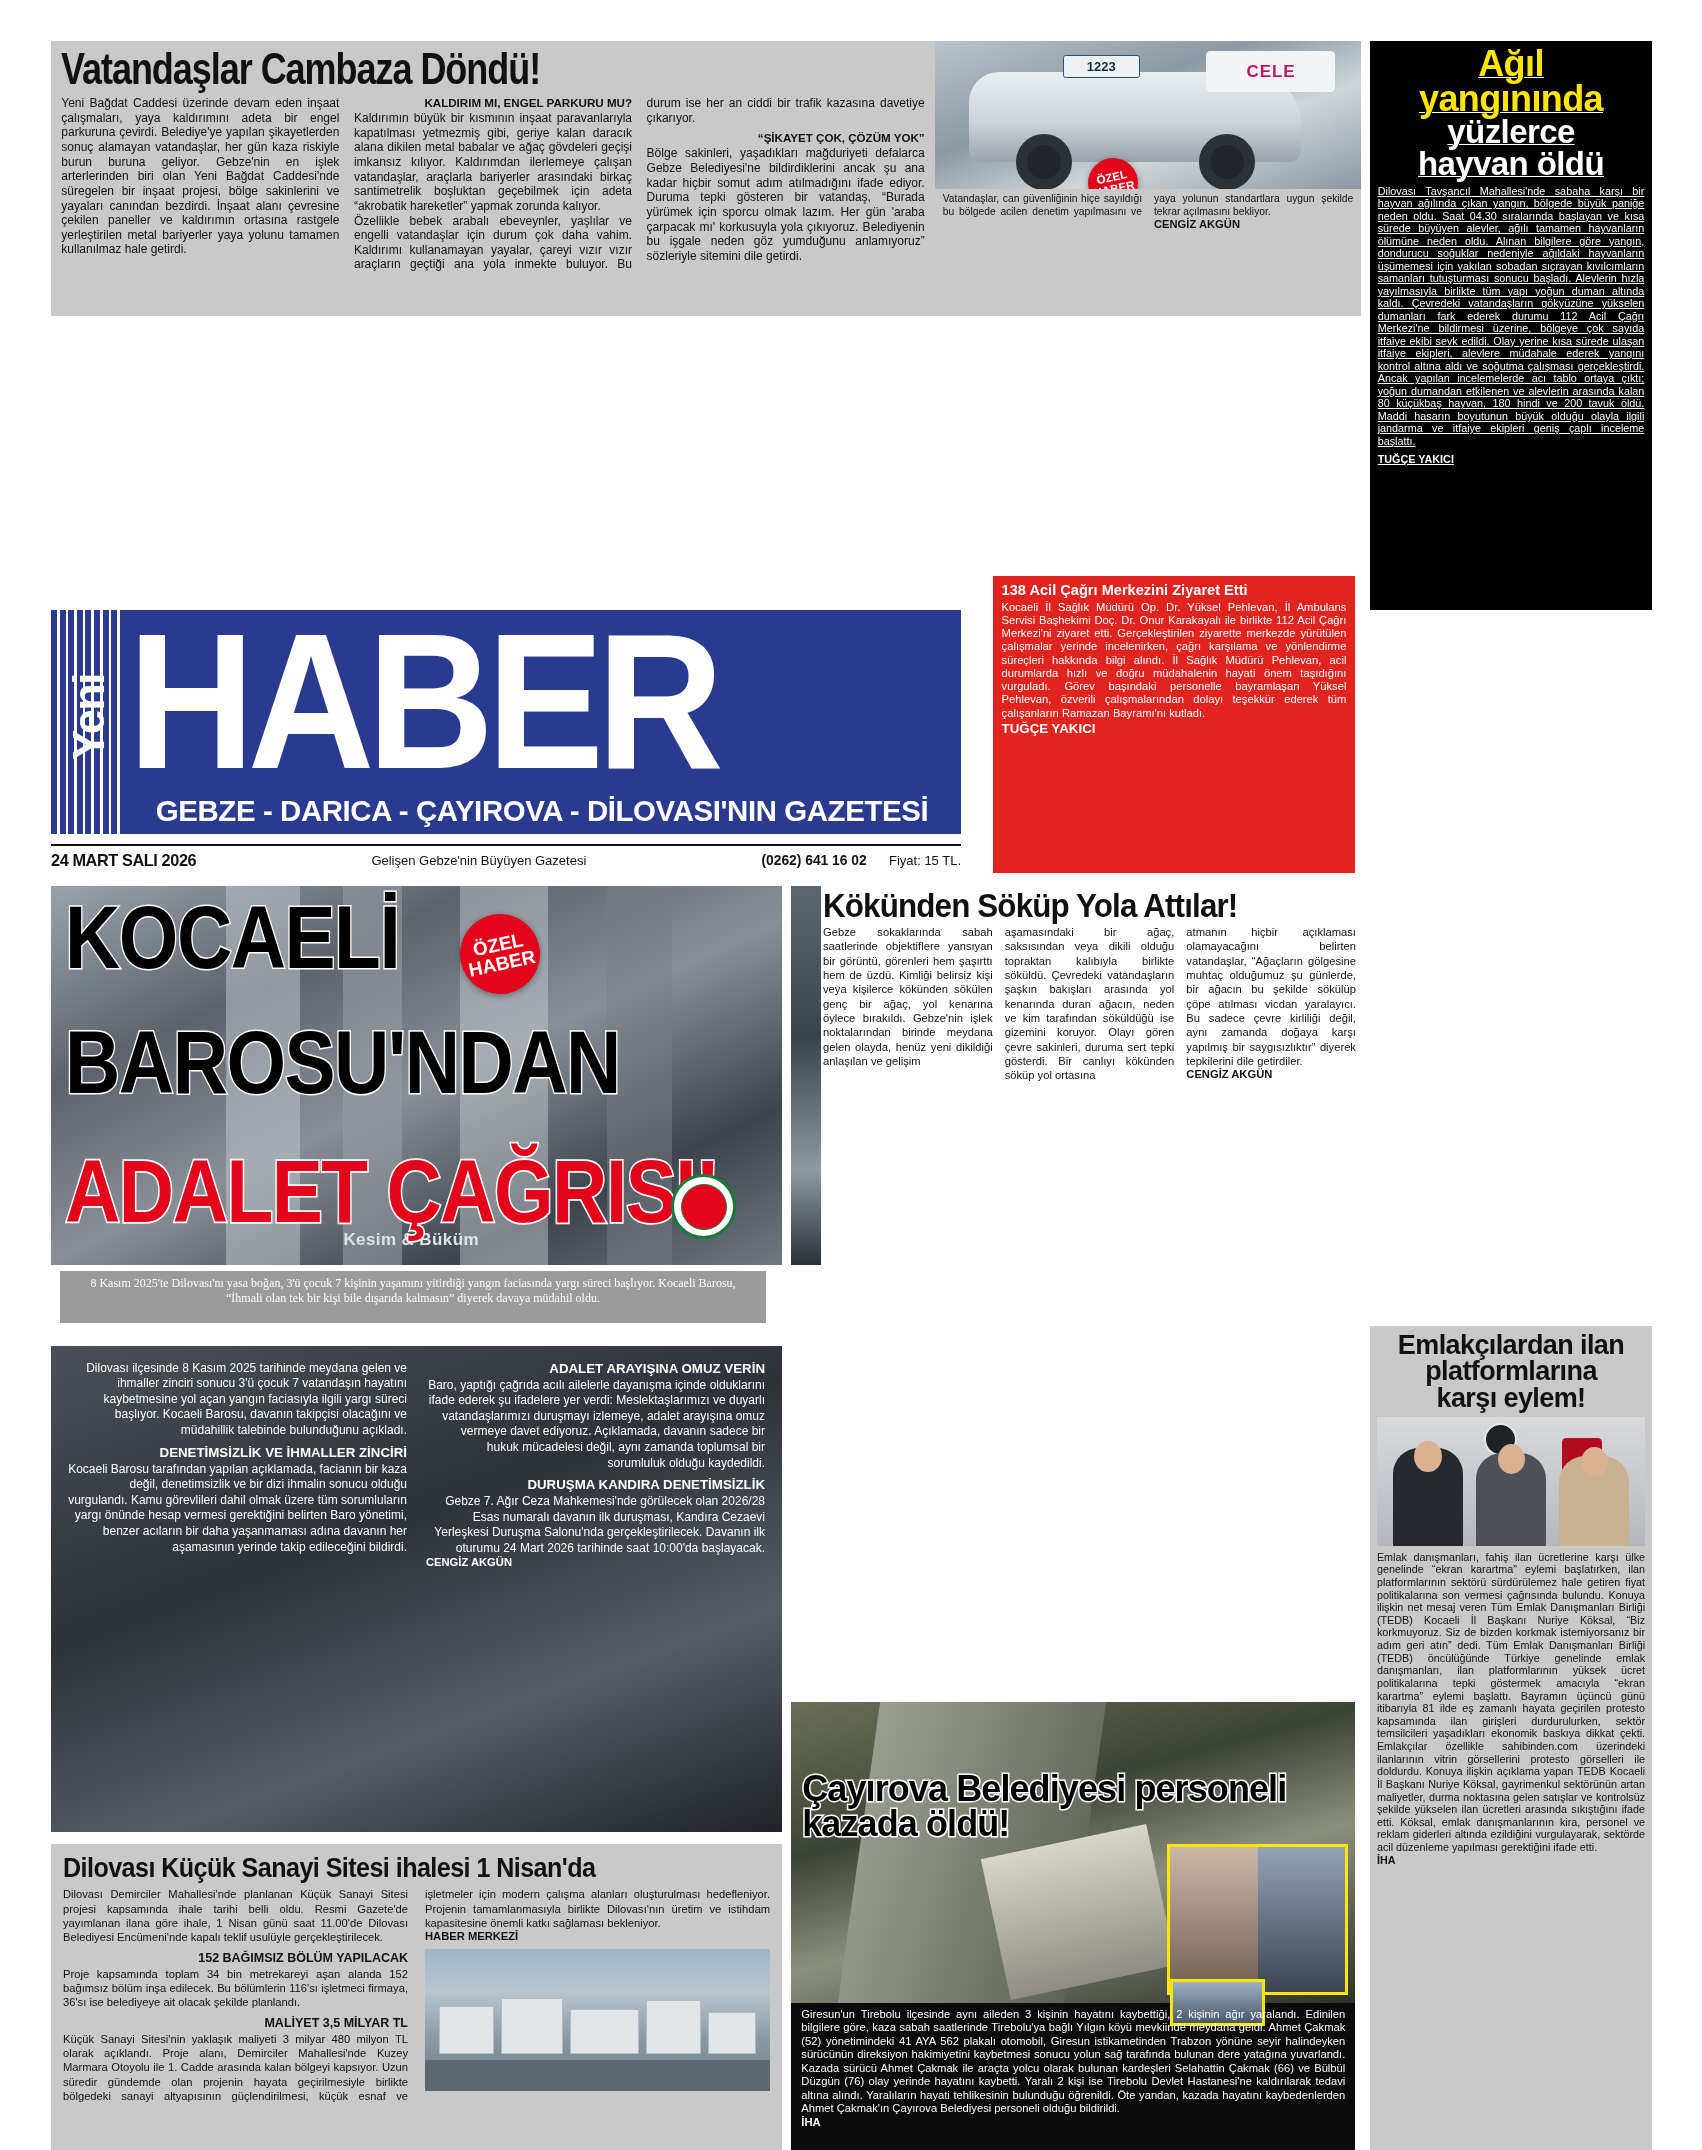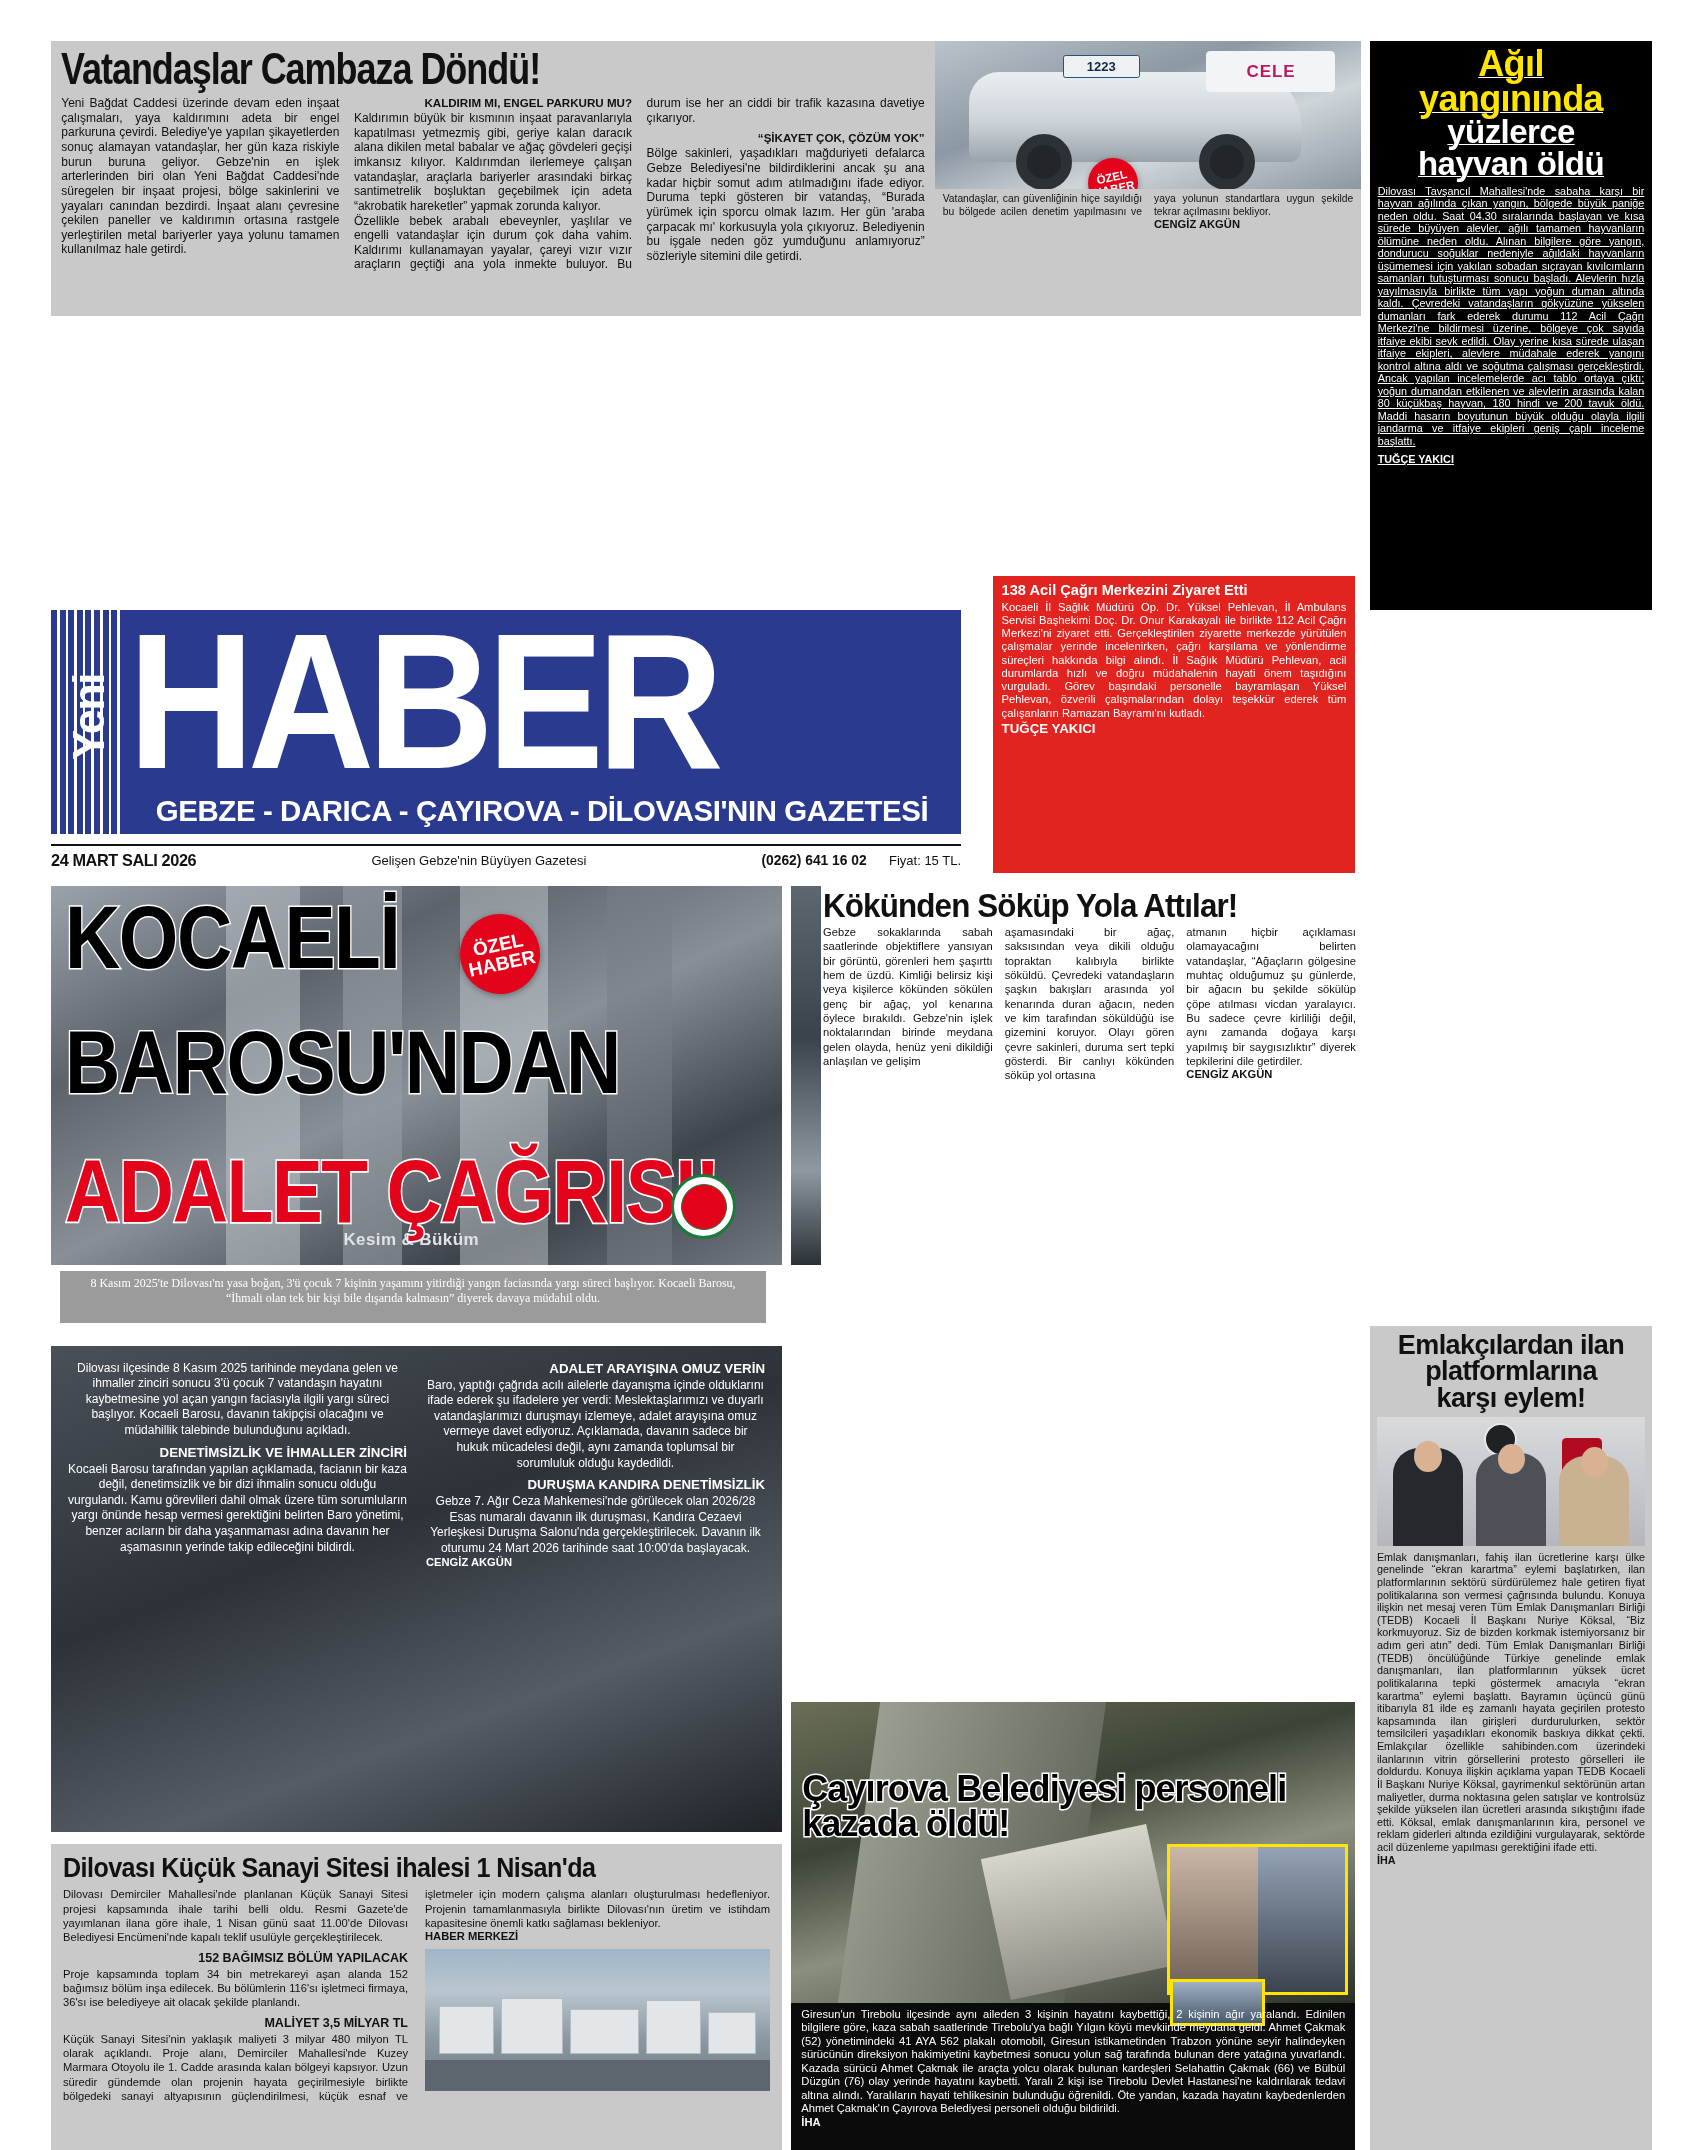--- a/index.html
+++ b/index.html
@@ -135,21 +135,21 @@
 
   #baro-lede { left: 51px; top: 1271px; width: 706px; height: 52px;
     background: rgba(130,130,130,.80); color: #fff; padding: 5.2px 23px; margin-left: 9px; }
   #baro-lede p { font-family: "Liberation Serif", serif; font-size: 12px; line-height: 1.20;
     text-align: center; }
 
   #baro-body { left: 51px; top: 1346px; width: 731px; height: 486px;
     background: linear-gradient(160deg,#4a5058 0%,#2d3238 40%,#555c64 70%,#1f2328 100%);
     color: #fff; padding: 14.6px 17px; }
   #baro-body .cols { column-count: 2; column-gap: 19px; }
-  #baro-body .body-text { font-size: 12px; line-height: 1.30; color:#fff; text-align: center;}
+  #baro-body .body-text { font-size: 12px; line-height: 1.30; color:#fff; text-align: right;}
   #baro-body .sub-head { font-size: 13.3px; color:#fff; }
   #baro-body .byline { color:#fff; }
 
   
   #kokunden { left: 791px; top: 886px; width: 564px; height: 379px;
     background:#fff; padding: 0; }
   #kokunden .ph { position:absolute; left: 0; top: 0; width: 30px; height: 379px;
     background: linear-gradient(180deg,#5c6770 0%,#3a434b 40%,#8f99a1 75%,#2a3036 100%); }
   #kokunden .inner { position:absolute; left: 32px; top: 2.6px; width: 533px; }
   #kokunden h2 { font-weight:bold; font-size: 33px; letter-spacing:-0.9px; line-height:1;

